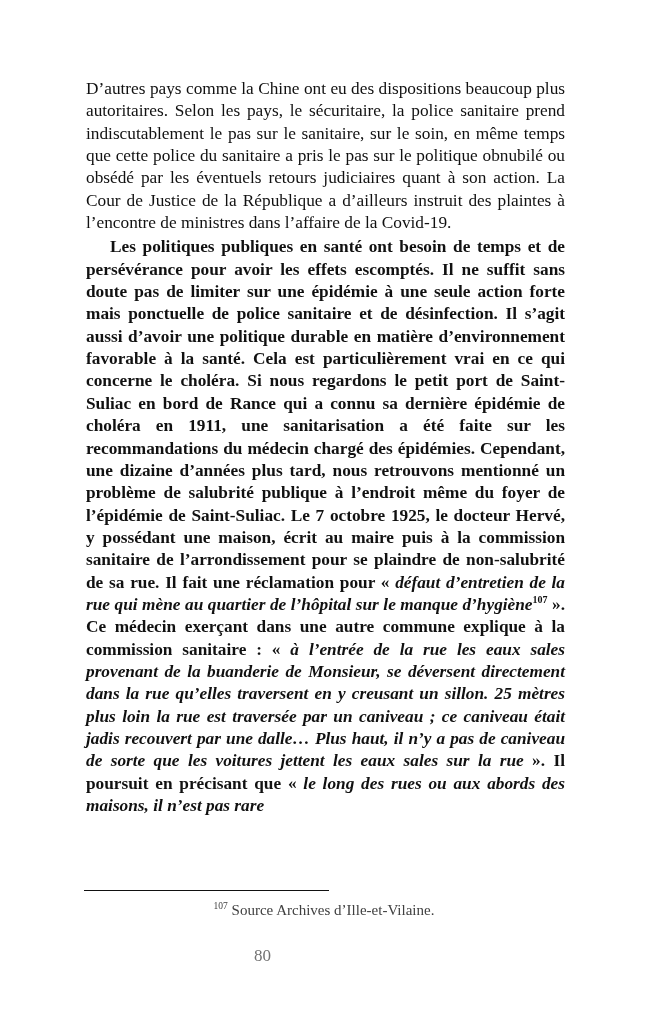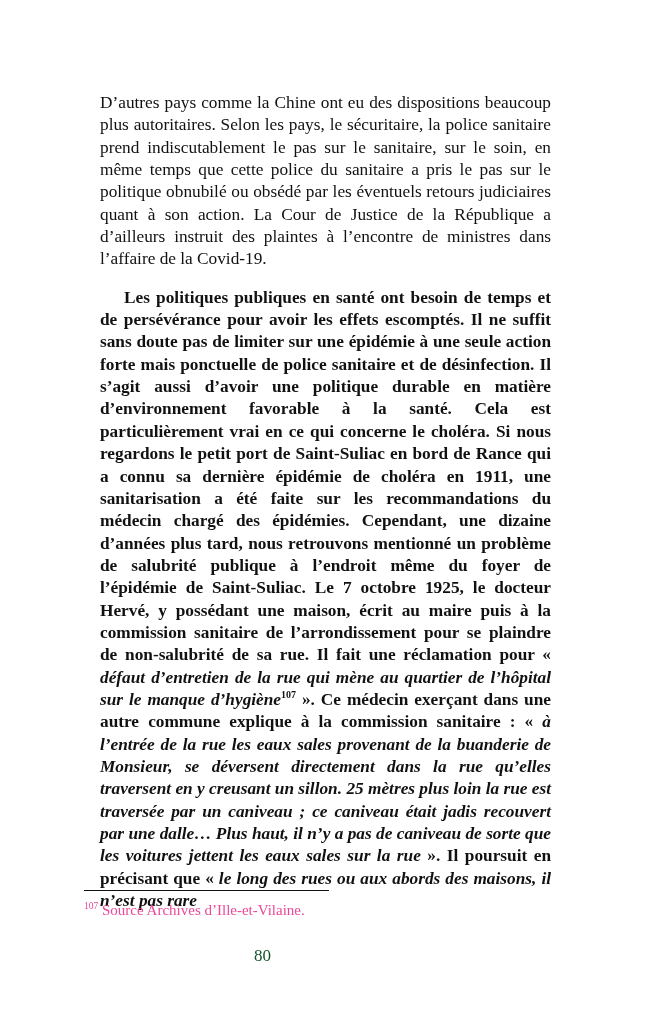--- a/index.html
+++ b/index.html
@@ -3,39 +3,39 @@
 <meta charset="utf-8">
 <style>
   html, body { margin: 0; padding: 0; background: #ffffff; }
   body { width: 650px; height: 1036px; position: relative; overflow: hidden; }
   .page { position: absolute; left: 0; top: 0; width: 650px; height: 1036px; background: #fff; color: #111; }
   .body-text {
     position: absolute; left: 84px; top: 76px; width: 483px;
     font-family: "Liberation Serif", "DejaVu Serif", serif;
     font-size: 17.3px; line-height: 22.35px; text-align: justify;
   }
-  .body-text p { margin: 16px; }
+  .body-text p { margin: 2px; }
   .indent { text-indent: 24px; font-weight: bold; }
   .heading {
     font-weight: bold; font-style: italic; text-indent: 24px;
     margin-top: 9px !important; margin-bottom: 0 !important;
   }
   .p1 { margin-bottom: 0; }
   .p2 { margin-top: 0; }
   i { font-style: italic; }
   sup { font-size: 10px; line-height: 0; vertical-align: 7px; }
   .fn-rule { position: absolute; left: 84px; top: 890px; width: 245px; height: 0; border-top: 1.3px solid #111; }
   .footnote {
     position: absolute; left: 84px; top: 900px; width: 480px;
-    font-family: "Liberation Serif", "DejaVu Serif", serif; font-size: 15px; line-height: 20px; color: #ec4899;
+    font-family: "Liberation Serif", "DejaVu Serif", serif; font-size: 15px; line-height: 20px; color: #404040; text-align: center;
   }
   .footnote sup { font-size: 9.5px; vertical-align: 6px; }
   .page-number {
     position: absolute; left: 0; width: 525px; top: 946px; text-align: center;
-    font-family: "Liberation Serif", "DejaVu Serif", serif; font-size: 17px; color: #14532d;
+    font-family: "Liberation Serif", "DejaVu Serif", serif; font-size: 17px; color: #737373;
   }
 </style>
 </head>
 <body>
 
 <div class="page">
   <div class="body-text">
     <p class="p1">D’autres pays comme la Chine ont eu des dispositions beaucoup plus autoritaires. Selon les pays, le sécuritaire, la police sanitaire prend indiscutablement le pas sur le sanitaire, sur le soin, en même temps que cette police du sanitaire a pris le pas sur le politique obnubilé ou obsédé par les éventuels retours judiciaires quant à son action. La Cour de Justice de la République a d’ailleurs instruit des plaintes à l’encontre de ministres dans l’affaire de la Covid-19.</p>
     <p class="indent p2"><span>Les politiques publiques en santé ont besoin de temps et de persévérance pour avoir les effets escomptés. Il ne suffit sans doute pas de limiter sur une épidémie à une seule action forte mais ponctuelle de police sanitaire et de désinfection. Il s’agit aussi d’avoir une politique durable en matière d’environnement favorable à la santé. Cela est particulièrement vrai en ce qui concerne le choléra. Si nous regardons le petit port de Saint-Suliac en bord de Rance qui a connu sa dernière épidémie de choléra en 1911, une sanitarisation a été faite sur les recommandations du médecin chargé des épidémies. Cependant, une dizaine d’années plus tard, nous retrouvons mentionné un problème de salubrité publique à l’endroit même du foyer de l’épidémie de Saint-Suliac. Le 7 octobre 1925, le docteur Hervé, y possédant une maison, écrit au maire puis à la commission sanitaire de l’arrondissement pour se plaindre de non-salubrité de sa rue. Il fait une réclamation pour « </span><i>défaut d’entretien de la rue qui mène au quartier de l’hôpital sur le manque d’hygiène</i><sup>107</sup><span> ». Ce médecin exerçant dans une autre commune explique à la commission sanitaire : « </span><i>à l’entrée de la rue les eaux sales provenant de la buanderie de Monsieur, se déversent directement dans la rue qu’elles traversent en y creusant un sillon. 25 mètres plus loin la rue est traversée par un caniveau ; ce caniveau était jadis recouvert par une dalle… Plus haut, il n’y a pas de caniveau de sorte que les voitures jettent les eaux sales sur la rue</i><span> ». Il poursuit en précisant que « </span><i>le long des rues ou aux abords des maisons, il n’est pas rare</i></p>
   </div>

